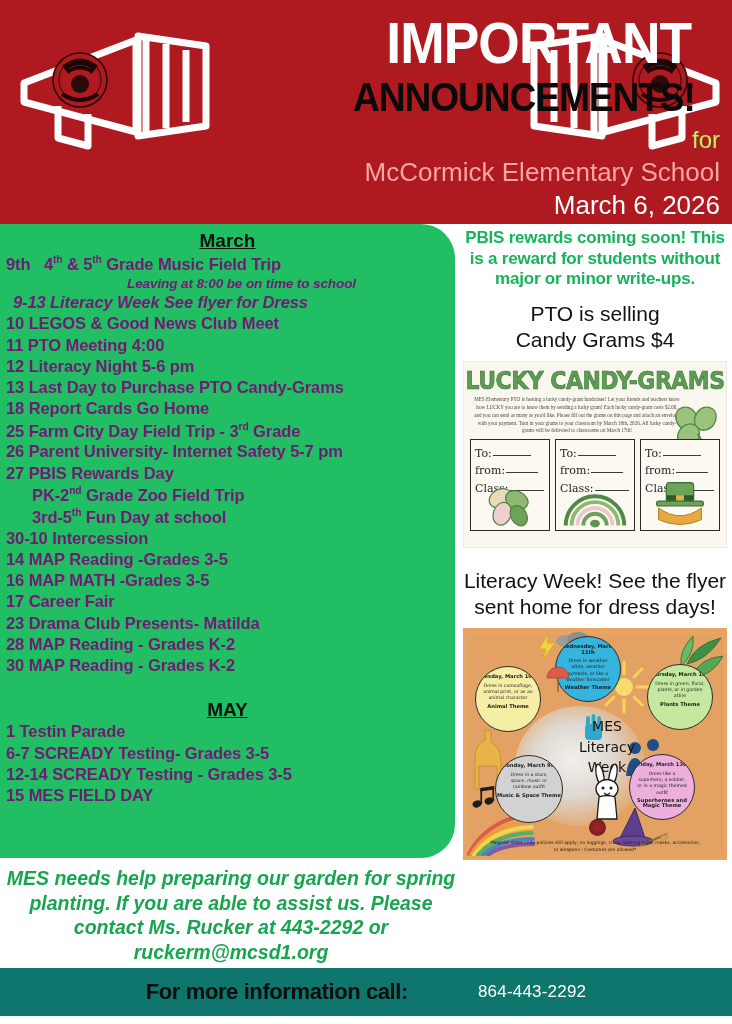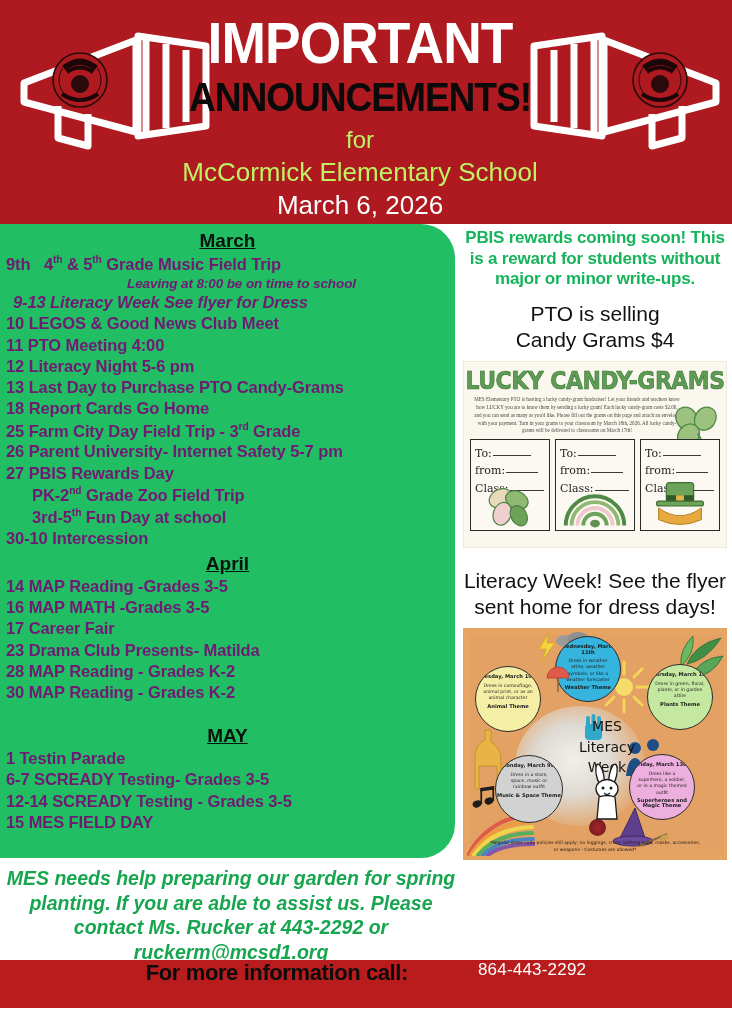--- a/index.html
+++ b/index.html
@@ -38,21 +38,21 @@
   }
   .megaphone.left  { left: 18px; }
   .megaphone.right { right: 10px; }
 
   .megaphone svg { width: 100%; height: 100%; display: block; }
 
   .header-text {
     position: absolute;
     left: 0; right: 12px;
     top: 14px;
-    text-align: center;
+    text-align: right;
     z-index: 4;
   }
 
   .title-important {
     font-family: "Liberation Sans", sans-serif;
     font-size: 58px;
     font-weight: bold;
     color: #ffffff;
     letter-spacing: -1px;
     line-height: 1.0;
@@ -72,21 +72,21 @@
   .title-for {
     font-size: 24px;
     color: #bef264;
     line-height: 1.35;
     font-weight: normal;
     margin-top: 2px;
   }
 
   .title-school {
     font-size: 26px;
-    color: #bef264;
+    color: #fca5a5;
     line-height: 1.25;
     font-weight: normal;
   }
 
   .title-date {
     font-size: 26px;
     color: #ffffff;
     line-height: 1.25;
     font-weight: normal;
   }
@@ -364,26 +364,26 @@
   }
 
   .deco { position: absolute; }
 
   
   .bunny { position: absolute; left: 124px; top: 135px; width: 40px; height: 58px; z-index: 7; }
 
   
   .footer {
     position: absolute;
-    left: 0; bottom: 16px;
+    left: 0; bottom: 8px;
     width: 732px;
     height: 48px;
-    background: #b91c1c;
+    background: #0f766e;
     display: flex;
-    align-items: flex-start;
+    align-items: center;
     justify-content: center;
     gap: 70px;
   }
   .footer-label {
     font-size: 22px;
     font-weight: bold;
     color: #0c0c0c;
     letter-spacing: -0.4px;
   }
   .footer-phone {
@@ -465,21 +465,20 @@
         <div class="cal-line">13 Last Day to Purchase PTO Candy-Grams</div>
         <div class="cal-line">18 Report Cards Go Home</div>
         <div class="cal-line">25 Farm City Day Field Trip - 3<sup>rd</sup> Grade</div>
         <div class="cal-line">26 Parent University- Internet Safety 5-7 pm</div>
         <div class="cal-line">27 PBIS Rewards Day</div>
         <div class="cal-line indent">PK-2<sup>nd</sup> Grade Zoo Field Trip</div>
         <div class="cal-line indent">3rd-5<sup>th</sup> Fun Day at school</div>
         <div class="cal-line">30-10 Intercession</div>
       </div>
 
-      <div class="month-head april">April</div>
       <div>
         <div class="cal-line">14 MAP Reading -Grades 3-5</div>
         <div class="cal-line">16 MAP MATH -Grades 3-5</div>
         <div class="cal-line">17 Career Fair</div>
         <div class="cal-line">23 Drama Club Presents- Matilda</div>
         <div class="cal-line">28 MAP Reading - Grades K-2</div>
         <div class="cal-line">30 MAP Reading - Grades K-2</div>
       </div>
 
       <div class="month-head may">MAY</div>

